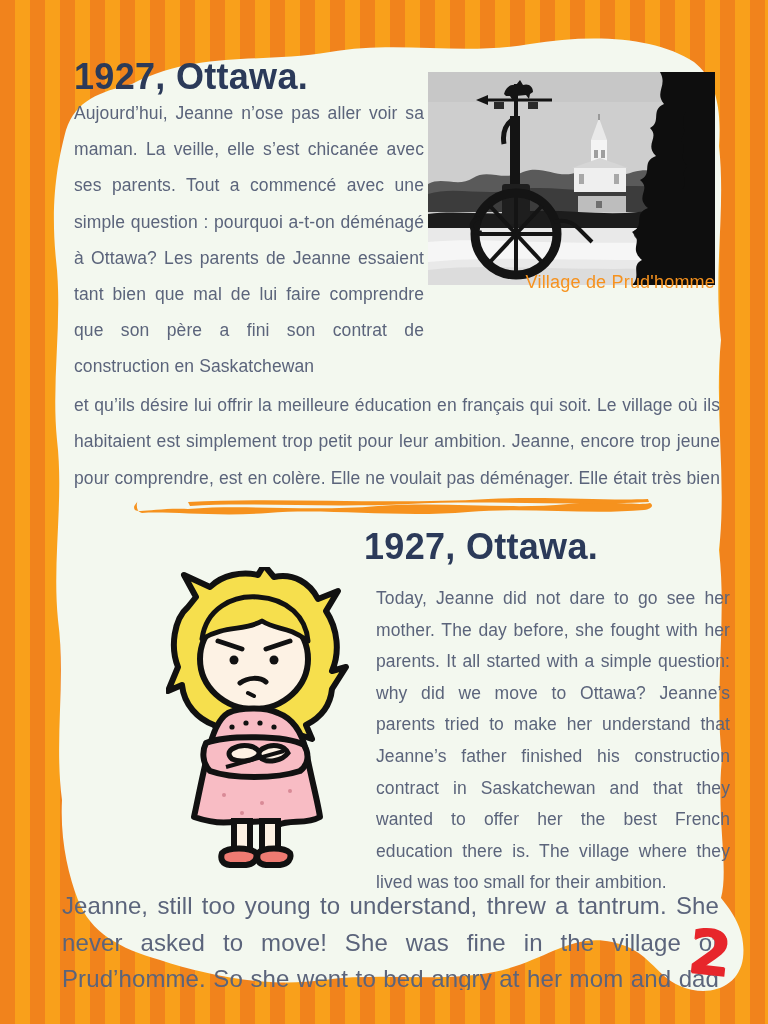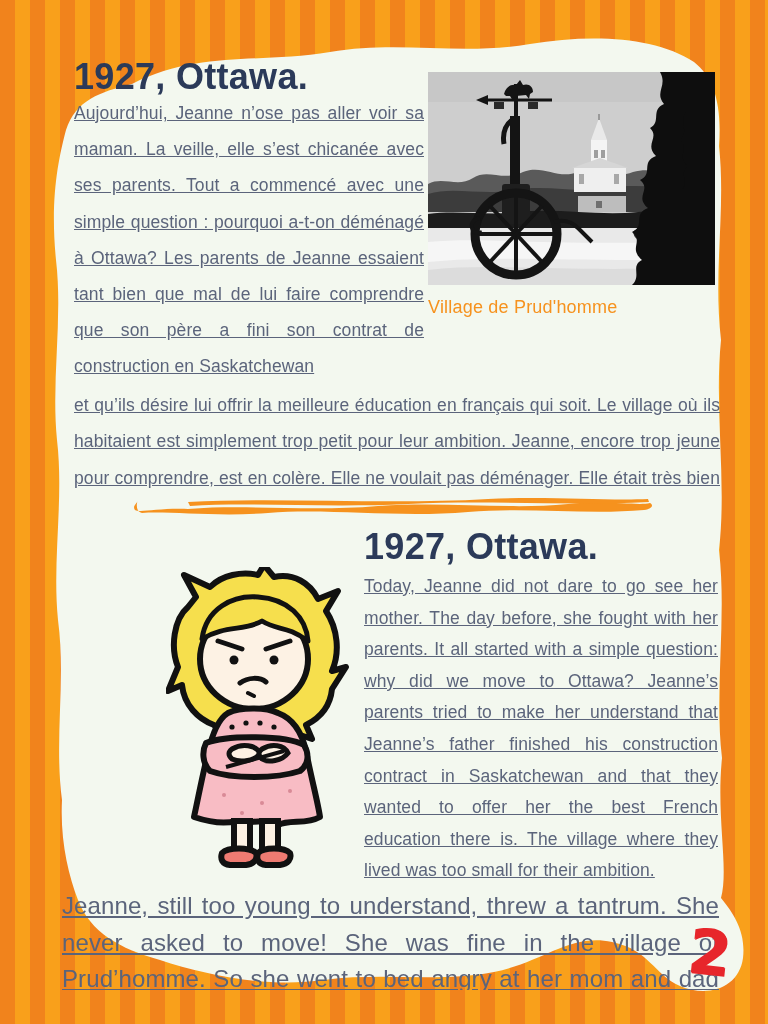--- a/index.html
+++ b/index.html
@@ -14,35 +14,34 @@
   }
   .paper-svg{position:absolute;left:0;top:0;width:768px;height:1024px;}
   .abs{position:absolute;}
   .heading{
     font-family:Liberation Sans, sans-serif;font-weight:800;font-size:36px;
     color:var(--heading);letter-spacing:.3px;line-height:1.1;
   }
   .bodytext{
     font-size:17.5px;color:var(--body);text-align:justify;
     letter-spacing:.1px;
-    text-decoration:underline;
   }
   .fr-flow{left:74px;top:95px;width:646px;height:398px;overflow:hidden;}
   .fr-col{width:350px;line-height:36.2px;margin:0;}
   .fr-full{width:646px;line-height:36.8px;margin:2px 0 0 0;}
   .photo-box{left:428px;top:72px;width:287px;height:213px;}
   .photo-box svg{display:block;width:287px;height:213px;}
   .caption{
-    left:428px;top:297px;width:287px;text-align:left;
+    left:428px;top:272px;width:287px;text-align:right;
     color:var(--accent-orange);font-size:18px;letter-spacing:.2px;
   }
   .divider-box{left:128px;top:492px;width:528px;height:26px;}
   .h2-en{left:364px;top:527px;}
   .girl-box{left:166px;top:567px;width:196px;height:306px;}
-  .en-col{left:364px;top:571px;width:354px;height:317px;overflow:hidden;line-height:31.6px;margin:0;}
+  .en-col{left:364px;top:571px;width:354px;height:317px;overflow:hidden;line-height:31.6px;margin:12px;}
   .en-full{left:62px;top:888px;width:657px;height:102px;overflow:hidden;line-height:36.6px;font-size:24px;margin:0;}
   .page-number{
     left:688px;top:922px;
     font-family:"DejaVu Sans",sans-serif;font-weight:800;font-size:62px;
     color:var(--page-red);transform:rotate(6deg);line-height:1;
     text-shadow:1px 1px 0 var(--page-red);
   }
 </style>
 </head>
 <body>

